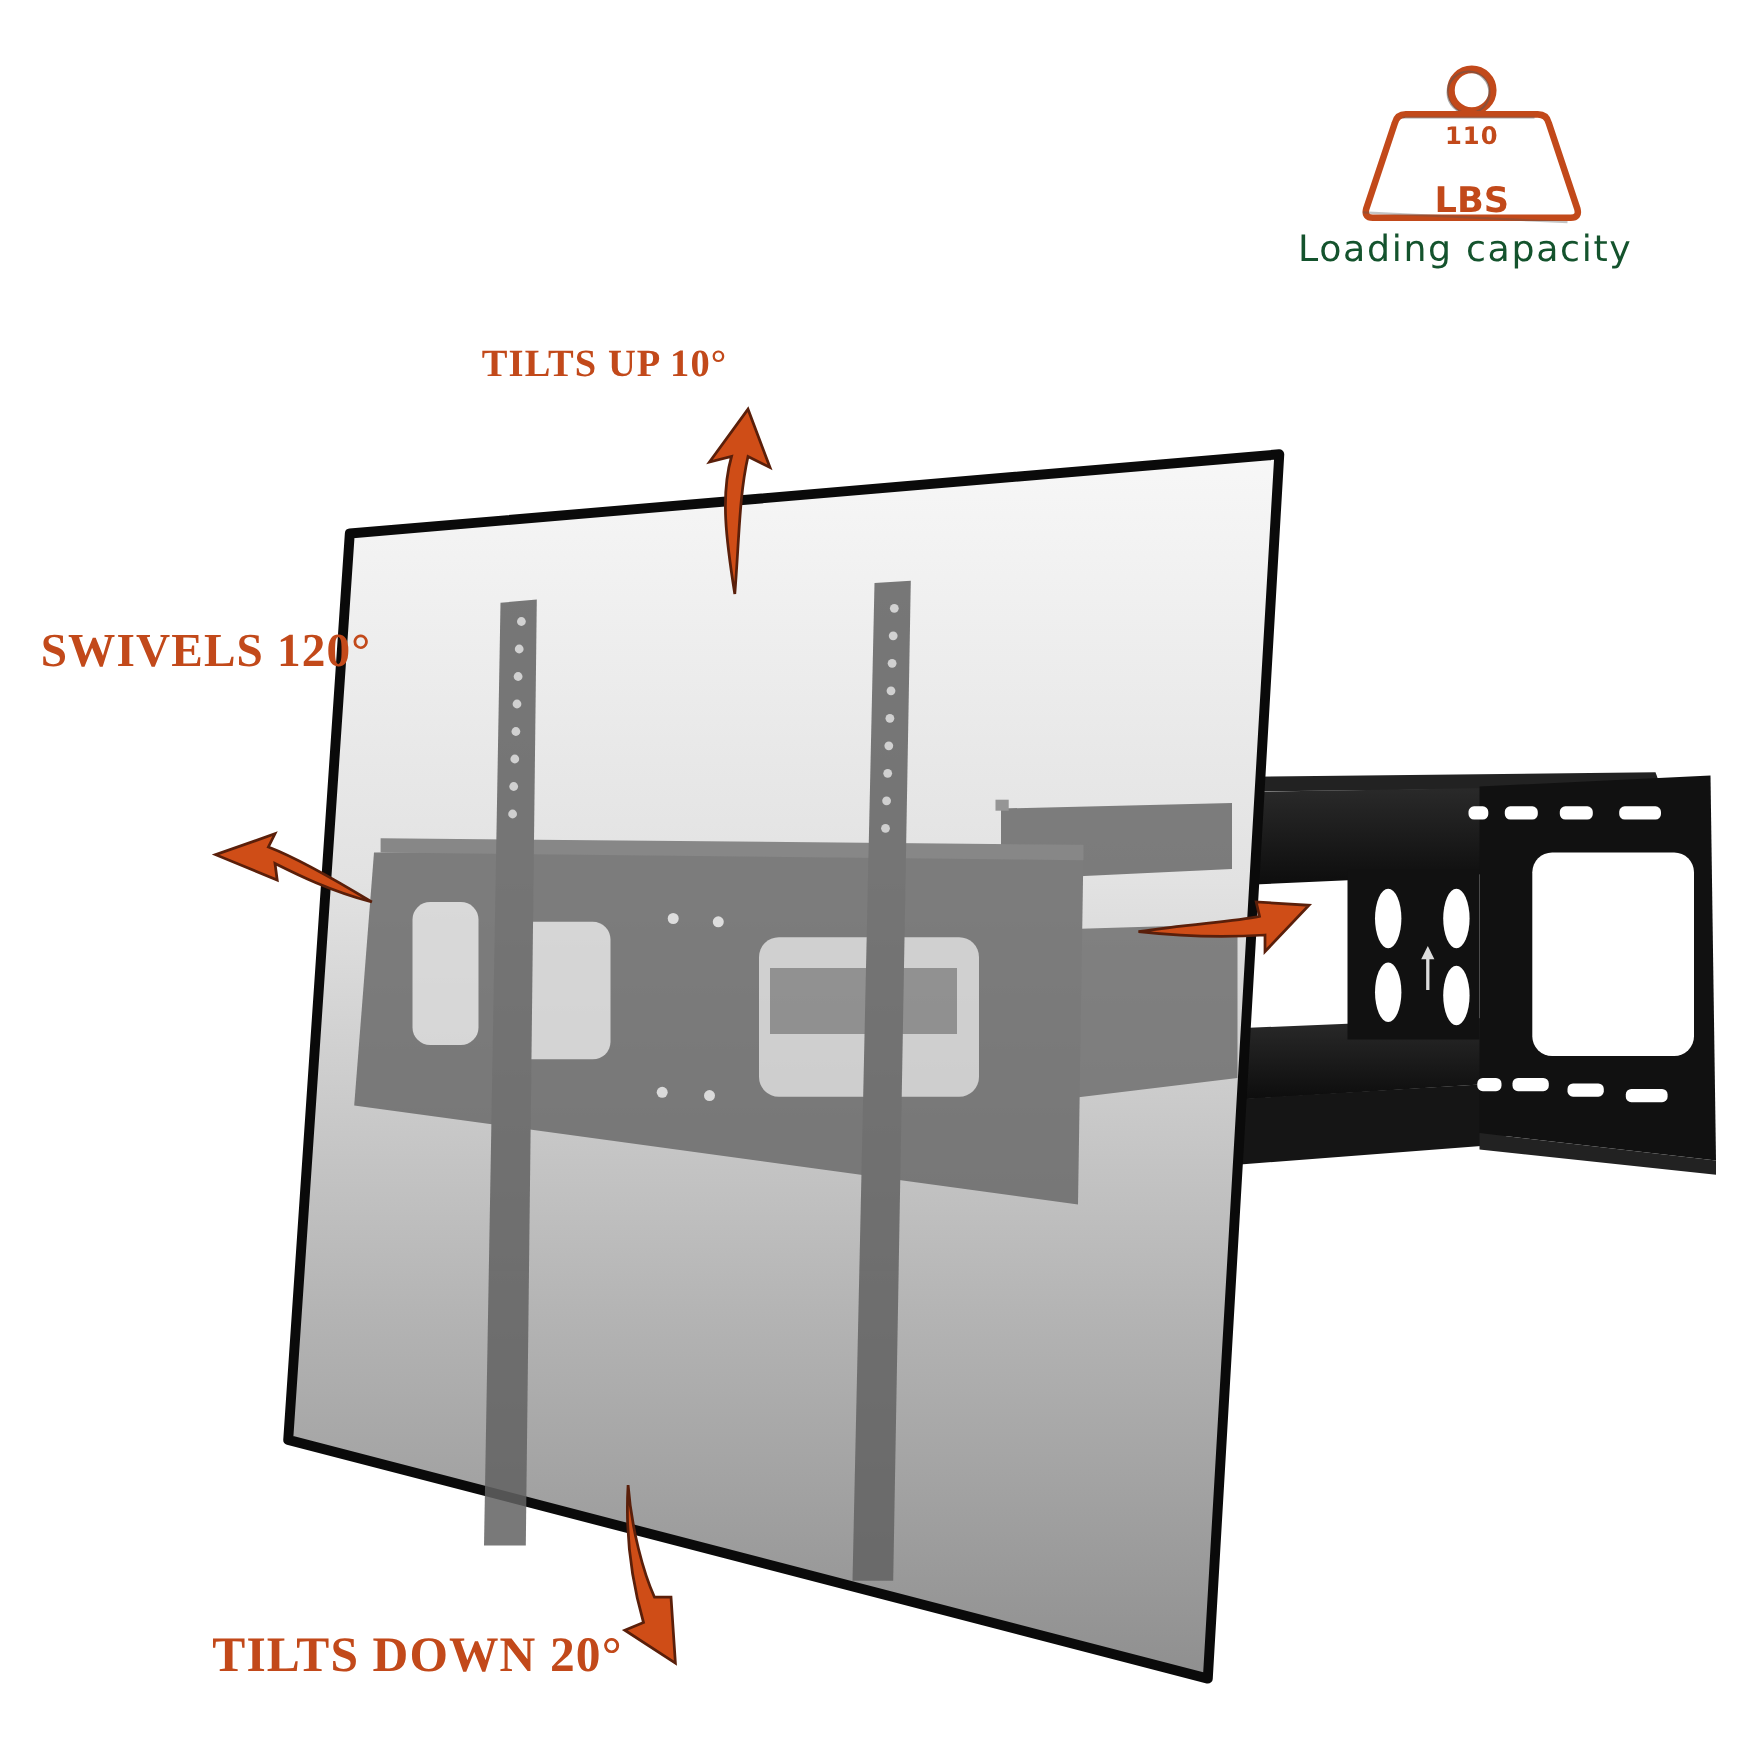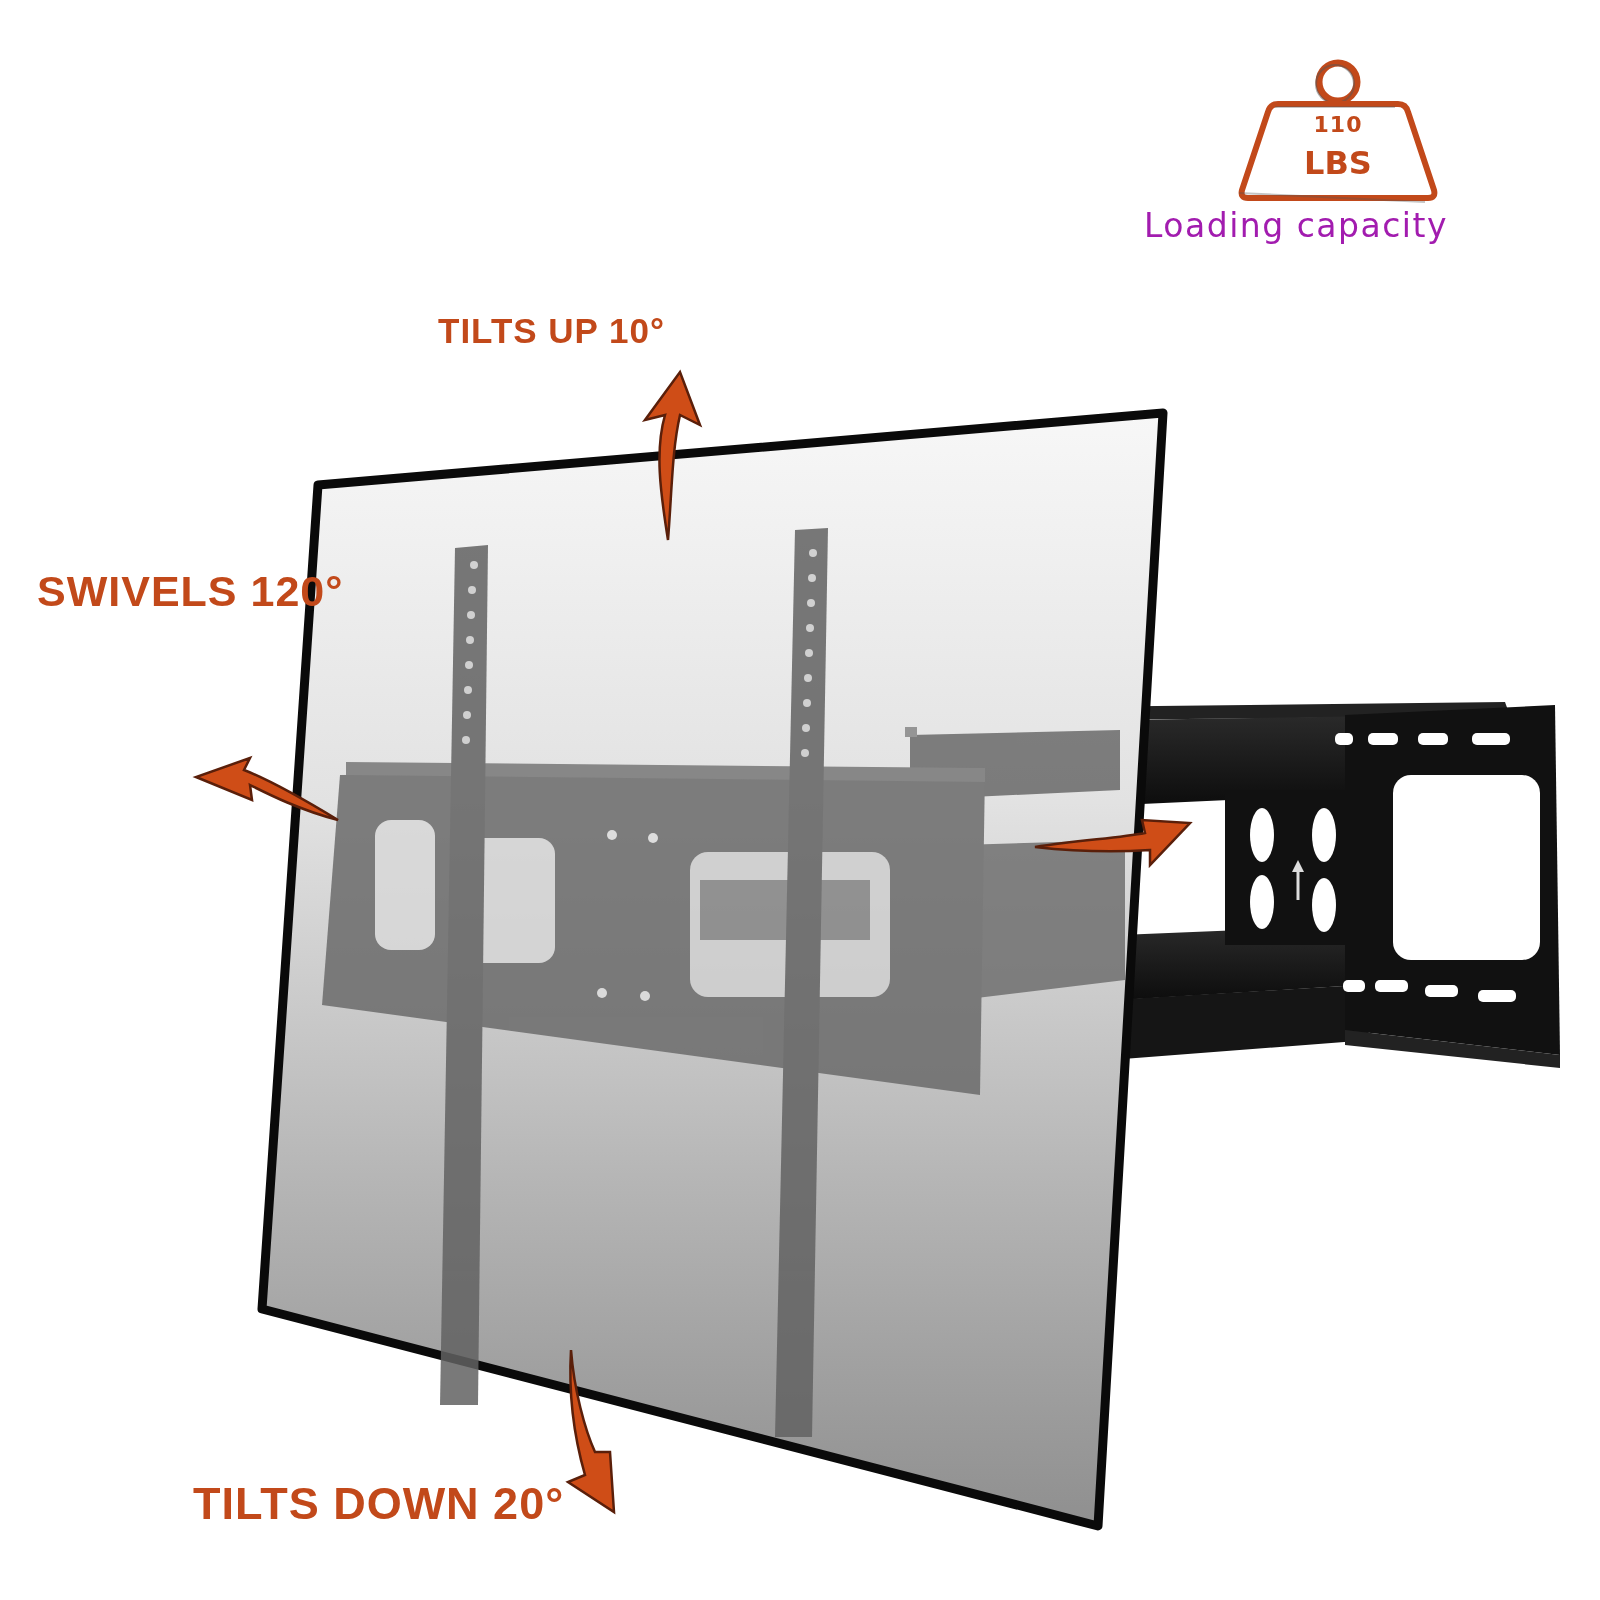--- a/index.html
+++ b/index.html
@@ -1,26 +1,26 @@
 <!DOCTYPE html>
 <html><head>
 <meta charset="utf-8">
 <style>
   html,body{margin:0;padding:0;background:#ffffff;}
   body{width:1600px;height:1600px;position:relative;overflow:hidden;font-family:"Liberation Sans",sans-serif;}
   .scene{position:absolute;left:0;top:0;width:1600px;height:1600px;}
-  .label{position:absolute;font-family:Liberation Sans, sans-serif;font-weight:bold;color:#c2491a;letter-spacing:1px;white-space:nowrap;}
+  .label{position:absolute;font-family:Liberation Serif, serif;font-weight:bold;color:#c2491a;letter-spacing:1px;white-space:nowrap;}
   .lbl-up{left:438px;top:311px;font-size:35px;}
   .lbl-swivel{left:37px;top:567px;font-size:43px;}
   .lbl-down{left:193px;top:1478px;font-size:45px;}
   .badge{position:absolute;left:1238px;top:52px;width:200px;height:150px;}
   .badge-num{position:absolute;left:0;width:200px;text-align:center;font-family:"DejaVu Sans",sans-serif;font-weight:bold;color:#c2491a;}
   .badge-110{top:60px;font-size:22px;letter-spacing:1px;}
-  .badge-lbs{top:92px;font-size:32px;}
-  .badge-caption{position:absolute;left:1144px;top:206px;font-family:"DejaVu Sans",sans-serif;font-size:33px;color:#a21caf;letter-spacing:1.5px;white-space:nowrap;}
+  .badge-lbs{top:111px;font-size:32px;}
+  .badge-caption{position:absolute;left:1180px;top:206px;font-family:"DejaVu Sans",sans-serif;font-size:33px;color:#14532d;letter-spacing:1.5px;white-space:nowrap;}
 </style>
 </head>
 <body>
 
 <svg class="scene" viewBox="0 0 1600 1600" xmlns="http://www.w3.org/2000/svg">
   <defs>
     <linearGradient id="tvgrad" x1="0" y1="0" x2="0" y2="1">
       <stop offset="0" stop-color="#f7f7f7"></stop>
       <stop offset="0.35" stop-color="#e2e2e2"></stop>
       <stop offset="0.7" stop-color="#b4b4b4"></stop>

